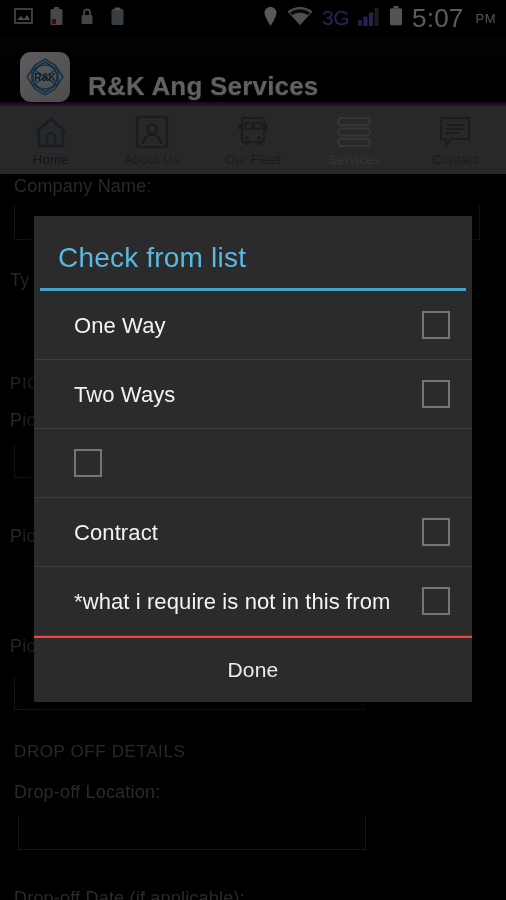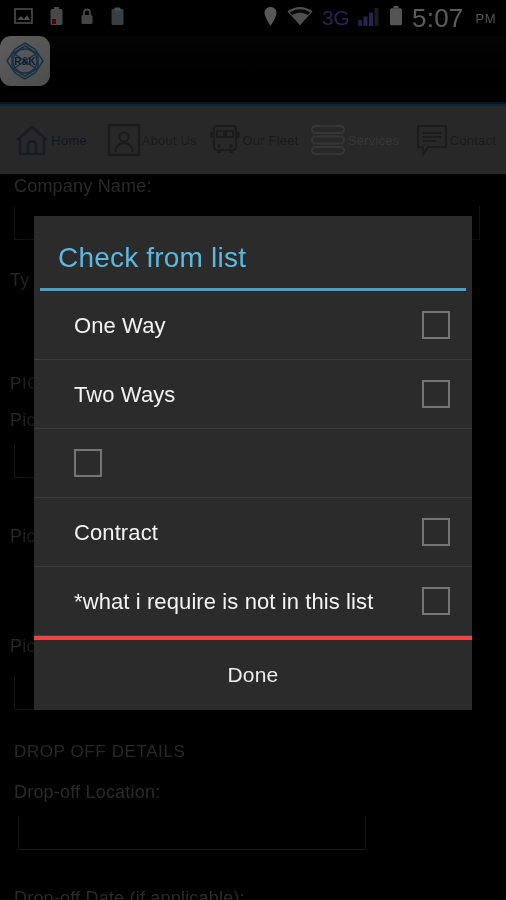--- a/index.html
+++ b/index.html
@@ -2,61 +2,61 @@
 <html><head>
 <meta charset="utf-8">
 <style>
   * { margin:0; padding:0; box-sizing:border-box; }
   html,body {
     width:506px; height:900px;
     background:#000;
     font-family:"Liberation Sans", sans-serif;
     overflow:hidden;
   }
-  #screen { position:relative; width:506px; height:900px; background:#0369a1; overflow:hidden; }
+  #screen { position:relative; width:506px; height:900px; background:#701a75; overflow:hidden; }
 
   
   .statusbar {
     position:absolute; top:0; left:0; width:506px; height:36px;
     background:#000; display:flex; align-items:center;
     padding:0 10px 0 14px;
   }
   .sb-left { display:flex; align-items:center; gap:16px; }
   .sb-right { margin-left:auto; display:flex; align-items:center; gap:9px; }
   .sb-ico { display:block; }
   .sb-time { color:#f2f2f2; font-size:26px; letter-spacing:.2px; margin-left:0; }
   .sb-ampm { color:#d8d8d8; font-size:13px; margin-left:3px; letter-spacing:.5px; }
   .sb-3g { color:#6b5fd6; font-size:21px; font-weight:400; letter-spacing:-.5px; }
 
   
   .appbar {
     position:absolute; top:36px; left:0; width:506px; height:68px;
     background:linear-gradient(#0a0a0a,#000 60%,#050505);
-    display:flex; align-items:flex-start; padding-left:0;
+    display:flex; align-items:flex-end; padding-left:20px;
     border-bottom:2px solid #2c3338;
   }
   .logo {
     width:50px; height:50px; border-radius:11px;
     background:linear-gradient(145deg,#f4f4f4,#c9c9c9);
     display:flex; align-items:center; justify-content:center;
     box-shadow:0 1px 2px rgba(0,0,0,.8);
     position:relative; flex:0 0 auto;
   }
   .app-title {
     color:#fff; font-size:26px; margin-left:18px; font-weight:700;
     letter-spacing:.2px; text-shadow:0 1px 2px rgba(255,255,255,.25);
   }
 
   
   .tabbar {
     position:absolute; top:106px; left:0; width:506px; height:70px;
     background:#6a6a6a; display:flex; align-items:stretch;
     border-bottom:2px solid #0a0a0a;
   }
-  .tab { flex:1; display:flex; flex-direction:row; align-items:center; justify-content:center; gap:1px; }
+  .tab { flex:1; display:flex; flex-direction:column; align-items:center; justify-content:center; gap:1px; }
   .tab .ticon { height:38px; display:flex; align-items:center; justify-content:center; }
   .tab .tlabel { font-size:13px; color:#474747; letter-spacing:.2px; }
   .tab.active .tlabel { color:#2a3d4d; }
   .tab.dim .tlabel { color:#8e8e8e; }
 
   
   .form { position:absolute; top:176px; left:0; width:506px; height:724px; background:#000; }
   .f-label { position:absolute; color:#6e6e6e; font-size:18px; letter-spacing:.2px; white-space:nowrap; }
   .f-section { position:absolute; color:#6a6a6a; font-size:17px; letter-spacing:.6px; white-space:nowrap; }
   .f-input {
@@ -84,22 +84,22 @@
   .dlg-row:first-child { border-top:none; }
   .dlg-row .rtext {
     flex:1; color:#f3f3f3; font-size:22px; line-height:31px;
     padding-right:14px; letter-spacing:.1px;
   }
   .dlg-cb {
     width:28px; height:28px; border:2px solid #757575;
     background:transparent; flex:0 0 auto;
   }
   .dlg-footer {
-    height:74px; display:flex; align-items:center; justify-content:center;
-    background:#2b2b2b; border-top:4px solid #ef4444;
+    height:66px; display:flex; align-items:center; justify-content:center;
+    background:#2b2b2b; border-top:2px solid #ef4444;
   }
   .dlg-done { color:#ededed; font-size:21px; letter-spacing:.2px; }
 </style>
 </head>
 <body>
 
 <div id="screen">
 
   <div class="statusbar">
     <div class="sb-left">
@@ -167,20 +167,21 @@
       <svg width="42" height="42" viewBox="0 0 42 42">
         <g fill="none" stroke="#3a7fb5" stroke-width="1.5">
           <path d="M21 3 L31 9 L39 21 L31 33 L21 39 L11 33 L3 21 L11 9 Z"></path>
           <path d="M21 6 L34 14 L34 28 L21 36 L8 28 L8 14 Z"></path>
           <circle cx="21" cy="21" r="12"></circle>
           <path d="M9 13 L33 29 M33 13 L9 29"></path>
         </g>
         <text x="21" y="25" font-family="Liberation Sans, sans-serif" font-size="10" font-weight="700" fill="#1d4f7a" text-anchor="middle">R&amp;K</text>
       </svg>
     </div>
+    <div class="app-title">R&amp;K Ang Services</div>
   </div>
 
   <div class="tabbar">
 
     <div class="tab active">
       <span class="ticon">
         <svg width="36" height="34" viewBox="0 0 36 34">
             <path d="M3 17 L18 4 L33 17" fill="none" stroke="#36505f" stroke-width="2.6"></path>
             <path d="M6 16 V31 H30 V16" fill="none" stroke="#36505f" stroke-width="2.6"></path>
             <path d="M14 31 V22 a4 4 0 018 0 V31" fill="none" stroke="#36505f" stroke-width="2.6"></path>
@@ -283,21 +284,21 @@
       <div class="dlg-row">
         <span class="dlg-cb"></span>
       </div>
 
       <div class="dlg-row">
         <span class="rtext">Contract</span>
         <span class="dlg-cb"></span>
       </div>
 
       <div class="dlg-row">
-        <span class="rtext">*what i require is not in this list</span>
+        <span class="rtext">*what i require is not in this from</span>
         <span class="dlg-cb"></span>
       </div>
 
     </div>
 
     <div class="dlg-footer">
       <span class="dlg-done">Done</span>
     </div>
   </div>
 

